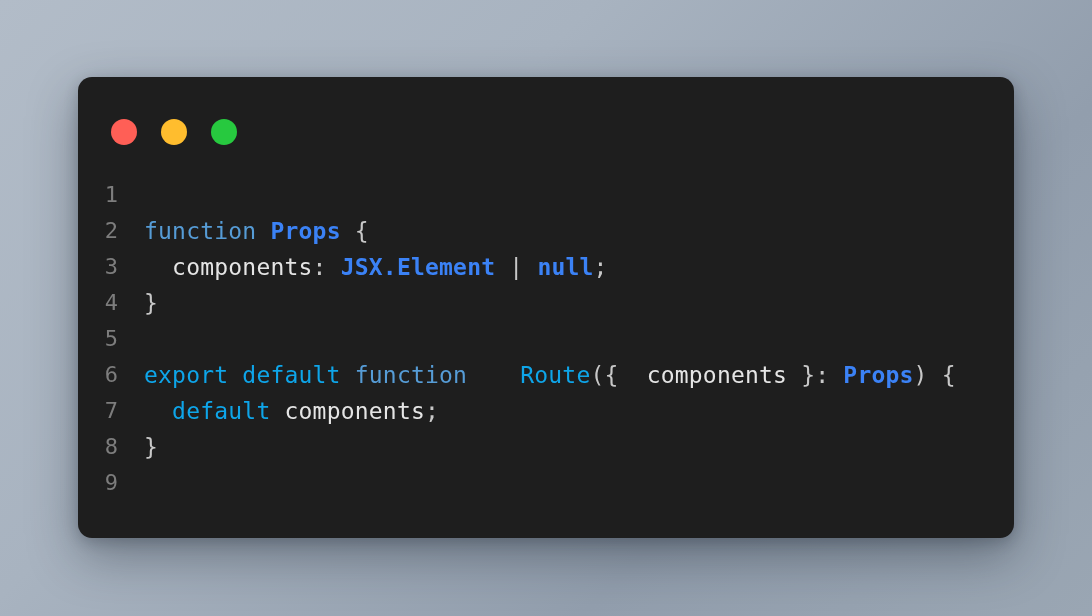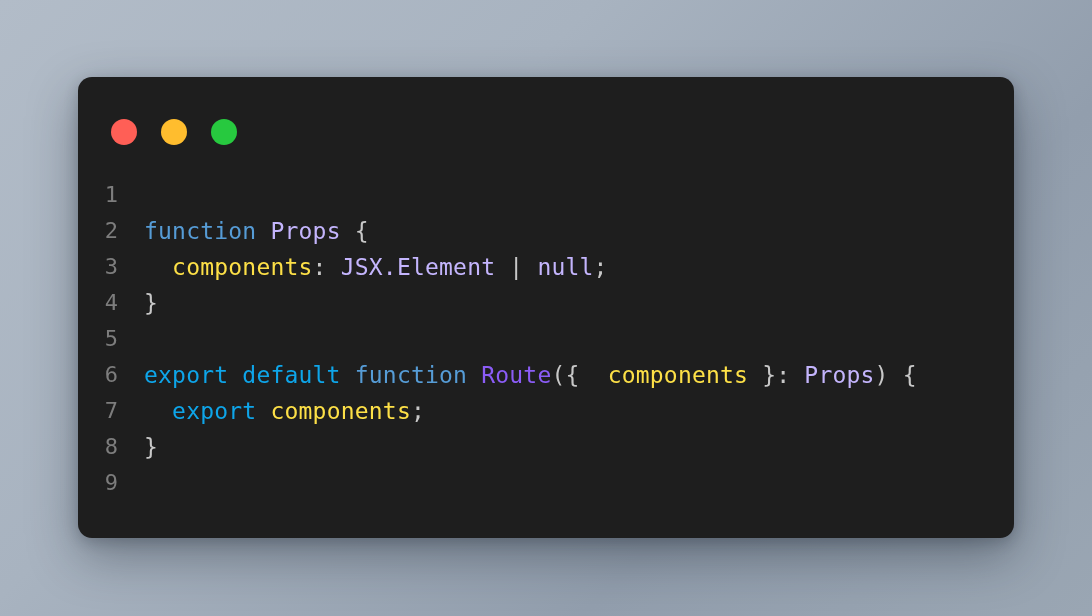--- a/index.html
+++ b/index.html
@@ -78,23 +78,23 @@
   }
   .line-content {
     flex: 1;
     white-space: pre;
     letter-spacing: 0.2px;
   }
 
   
   .tok-kw        { color: #569cd6; }  
   .tok-mod       { color: #0ea5e9; }  
-  .tok-type      { color: #c4b5fd; }  
-  .tok-fn        { color: #8b5cf6; }  
-  .tok-prop      { color: #fde047; }  
+  .tok-type      { color: #3b82f6; font-weight: bold; }  
+  .tok-fn        { color: #0ea5e9; margin-left: 39px; }  
+  .tok-prop      { color: #e5e5e5; }  
   .tok-punct     { color: #c8c8c8; }  
 </style>
 </head>
 <body>
 
 <div class="window">
 
   <div class="titlebar">
     <div class="dots">
       <span class="dot" title="Close" style="background: rgb(255, 95, 86);"></span>
@@ -104,18 +104,18 @@
   </div>
 
   <div class="code-area">
 
   <div class="code-line"><span class="gutter">1</span><span class="line-content"></span></div>
       <div class="code-line"><span class="gutter">2</span><span class="line-content"><span class="tok-kw">function</span><span class="tok-punct"> </span><span class="tok-type">Props</span><span class="tok-punct"> </span><span class="tok-punct">{</span></span></div>
       <div class="code-line"><span class="gutter">3</span><span class="line-content"><span class="tok-punct">  </span><span class="tok-prop">components</span><span class="tok-punct">: </span><span class="tok-type">JSX.Element</span><span class="tok-punct"> | </span><span class="tok-type">null</span><span class="tok-punct">;</span></span></div>
       <div class="code-line"><span class="gutter">4</span><span class="line-content"><span class="tok-punct">}</span></span></div>
       <div class="code-line"><span class="gutter">5</span><span class="line-content"></span></div>
       <div class="code-line"><span class="gutter">6</span><span class="line-content"><span class="tok-mod">export default</span><span class="tok-punct"> </span><span class="tok-kw">function</span><span class="tok-punct"> </span><span class="tok-fn">Route</span><span class="tok-punct">({  </span><span class="tok-prop">components</span><span class="tok-punct"> }: </span><span class="tok-type">Props</span><span class="tok-punct">) {</span></span></div>
-      <div class="code-line"><span class="gutter">7</span><span class="line-content"><span class="tok-punct">  </span><span class="tok-mod">export</span><span class="tok-punct"> </span><span class="tok-prop">components</span><span class="tok-punct">;</span></span></div>
+      <div class="code-line"><span class="gutter">7</span><span class="line-content"><span class="tok-punct">  </span><span class="tok-mod">default</span><span class="tok-punct"> </span><span class="tok-prop">components</span><span class="tok-punct">;</span></span></div>
       <div class="code-line"><span class="gutter">8</span><span class="line-content"><span class="tok-punct">}</span></span></div>
       <div class="code-line"><span class="gutter">9</span><span class="line-content"></span></div>
     </div>
 
 </div>
 
 </body></html>

